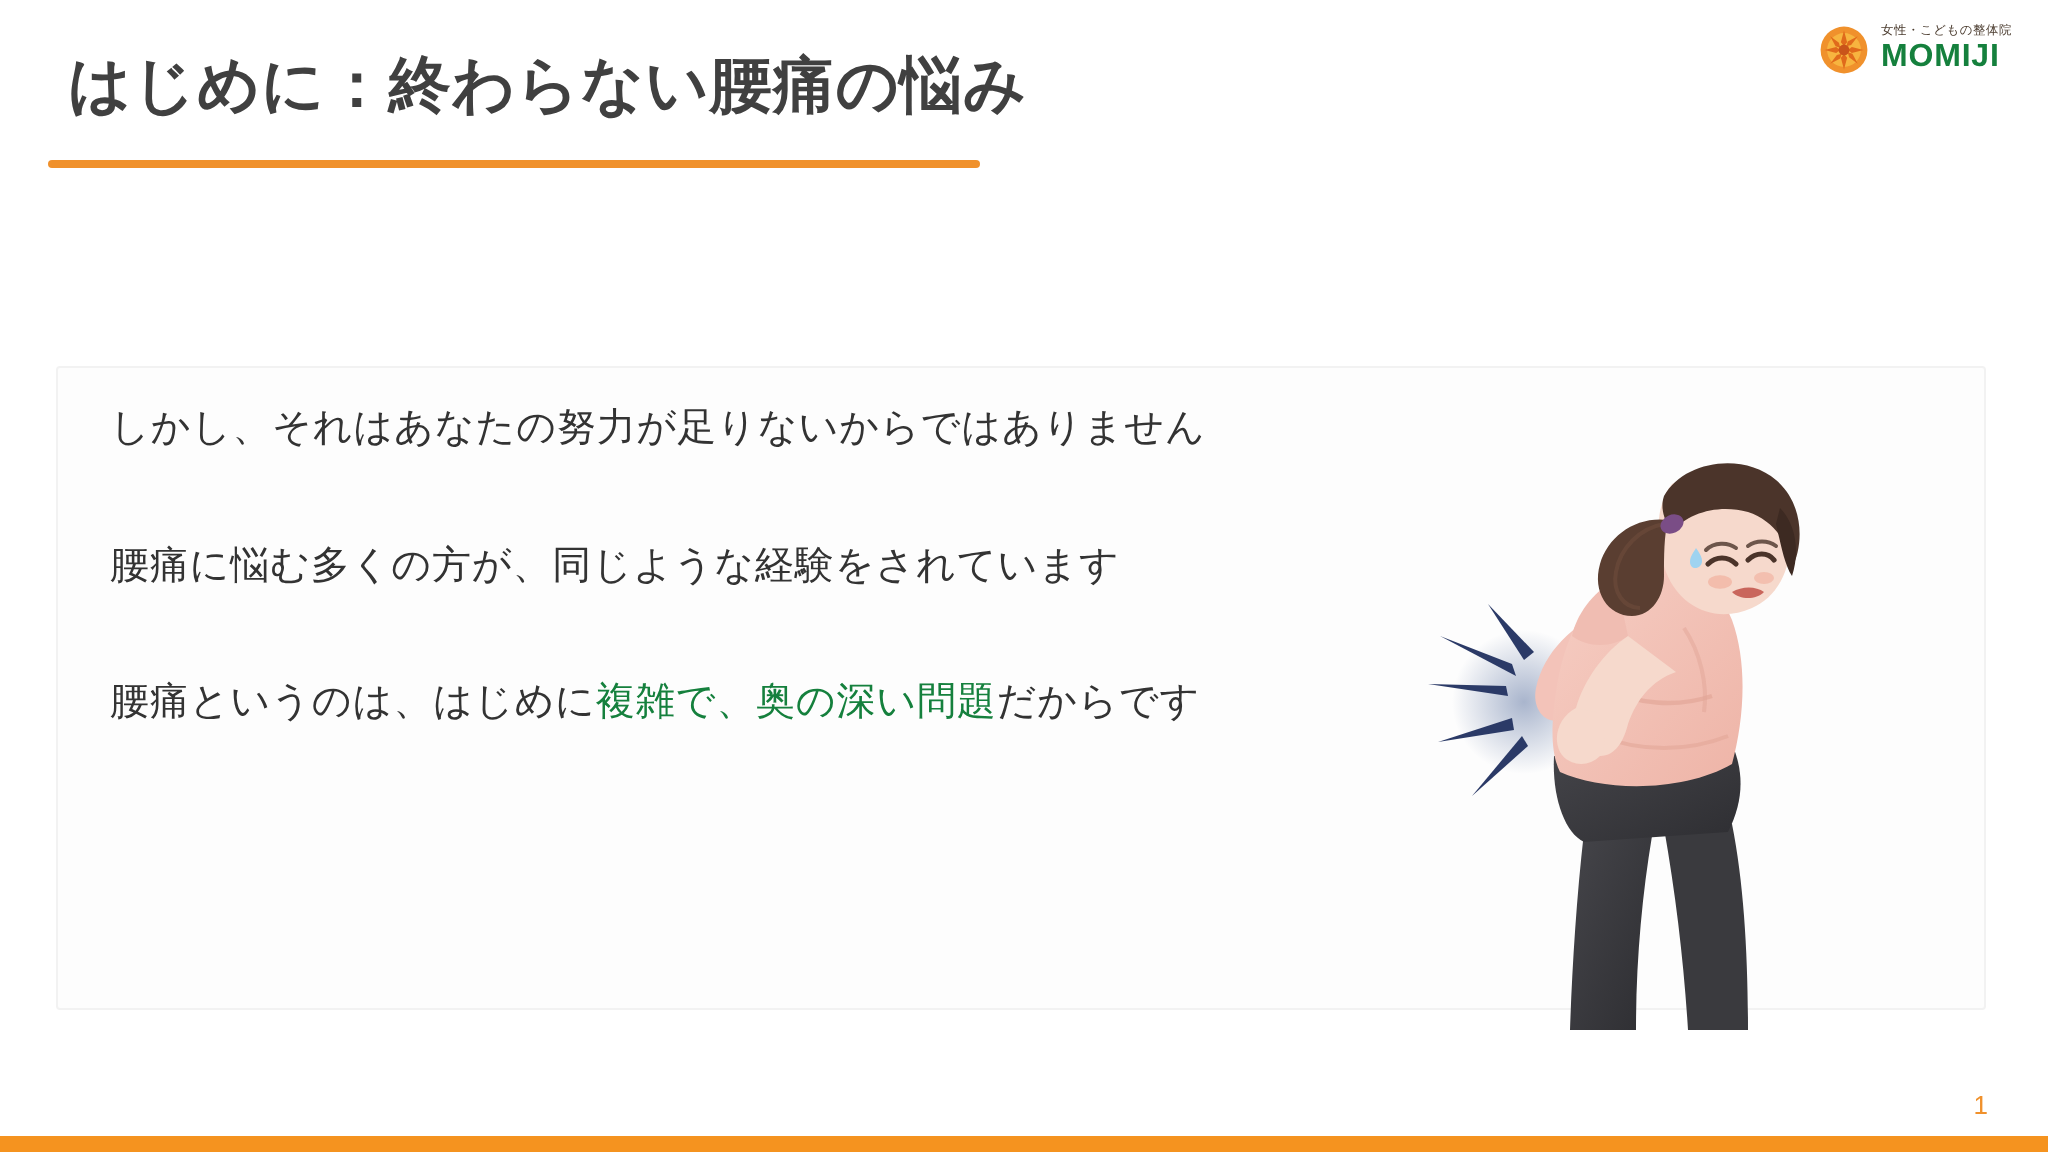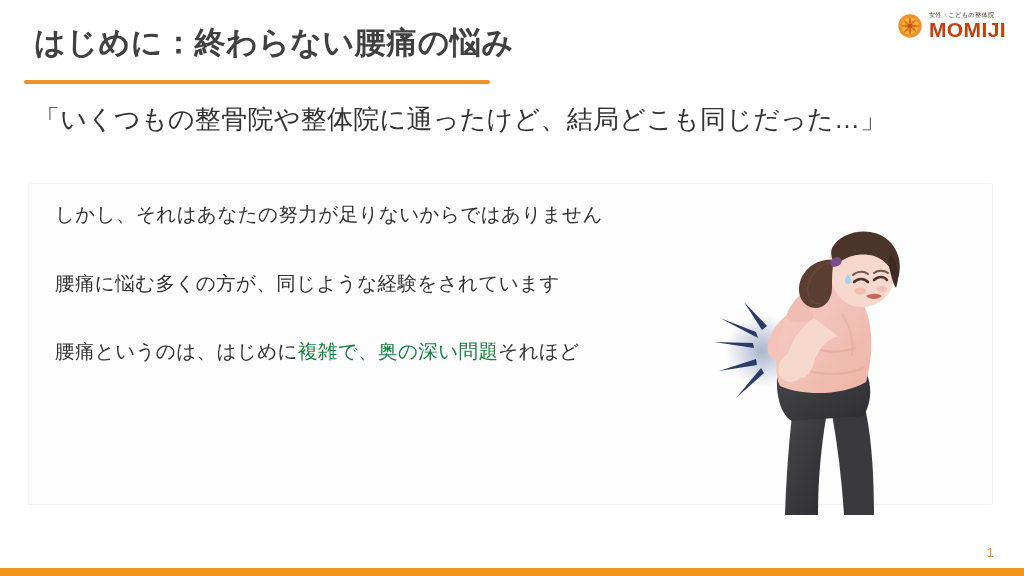--- a/index.html
+++ b/index.html
@@ -39,24 +39,24 @@
     line-height: 1;
   }
   .logo-tagline {
     font-size: 6.2px;
     letter-spacing: 0.3px;
     color: #4a3b2e;
     margin-bottom: 1px;
     white-space: nowrap;
   }
   .logo-name {
-    font-size: 21px;
+    font-size: 16px;
     font-weight: 700;
     letter-spacing: 0.4px;
-    color: #c2410c;
+    color: #15803d;
     line-height: 1;
     white-space: nowrap;
   }
 
   
   .title {
     position: absolute;
     left: 34px;
     top: 22px;
     font-size: 31px;
@@ -179,28 +179,27 @@
     </span>
     <span class="logo-text">
       <span class="logo-tagline">女性・こどもの整体院</span>
       <span class="logo-name">MOMIJI</span>
     </span>
   </div>
 
   <div class="title">はじめに：終わらない腰痛の悩み</div>
   <div class="title-rule"></div>
 
-  <div class="subtitle">「いくつもの整骨院や整体院に通ったけど、結局どこも同じだった…」</div>
 
   <div class="panel"></div>
 
   <div class="bullets">
     <div class="bullet">しかし、それはあなたの努力が足りないからではありません</div>
     <div class="bullet">腰痛に悩む多くの方が、同じような経験をされています</div>
-    <div class="bullet"><span>腰痛というのは、はじめに</span><span class="hl">複雑で、奥の深い問題</span><span>それほど</span></div>
+    <div class="bullet"><span>腰痛というのは、はじめに</span><span class="hl">複雑で、奥の深い問題</span><span>だからです</span></div>
   </div>
 
   <div class="illustration">
     <svg viewBox="0 0 235 290" width="235" height="290" aria-hidden="true">
       <defs>
         <radialGradient id="painGlow" cx="50%" cy="50%" r="50%">
           <stop offset="0%" stop-color="#9aa8c4" stop-opacity="0.85"></stop>
           <stop offset="100%" stop-color="#9aa8c4" stop-opacity="0"></stop>
         </radialGradient>
         <linearGradient id="shirtShade" x1="0" y1="0" x2="1" y2="1">

